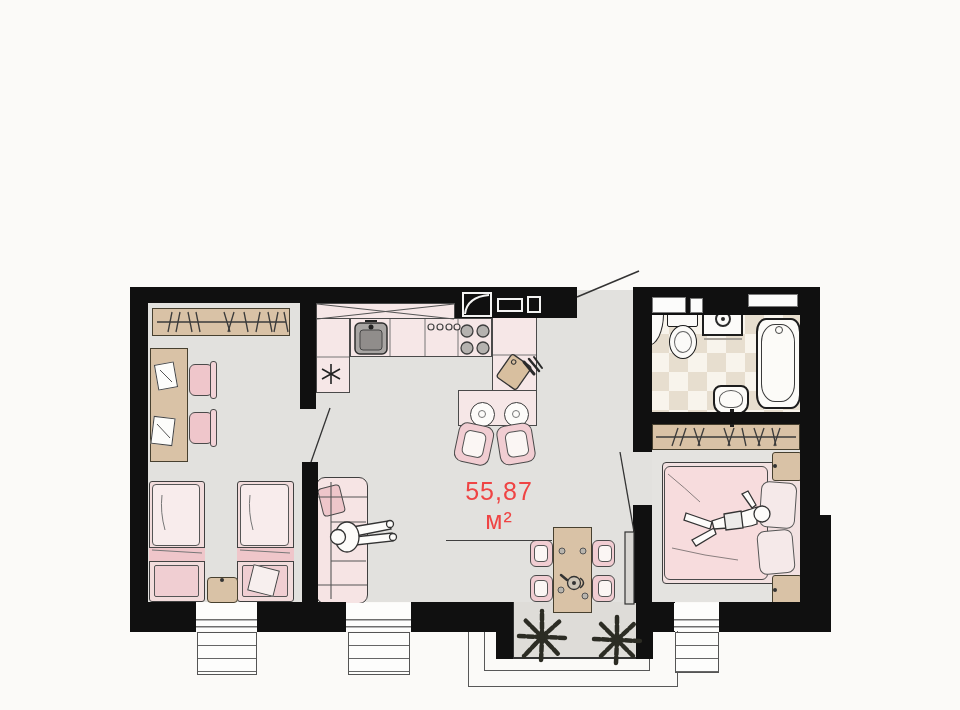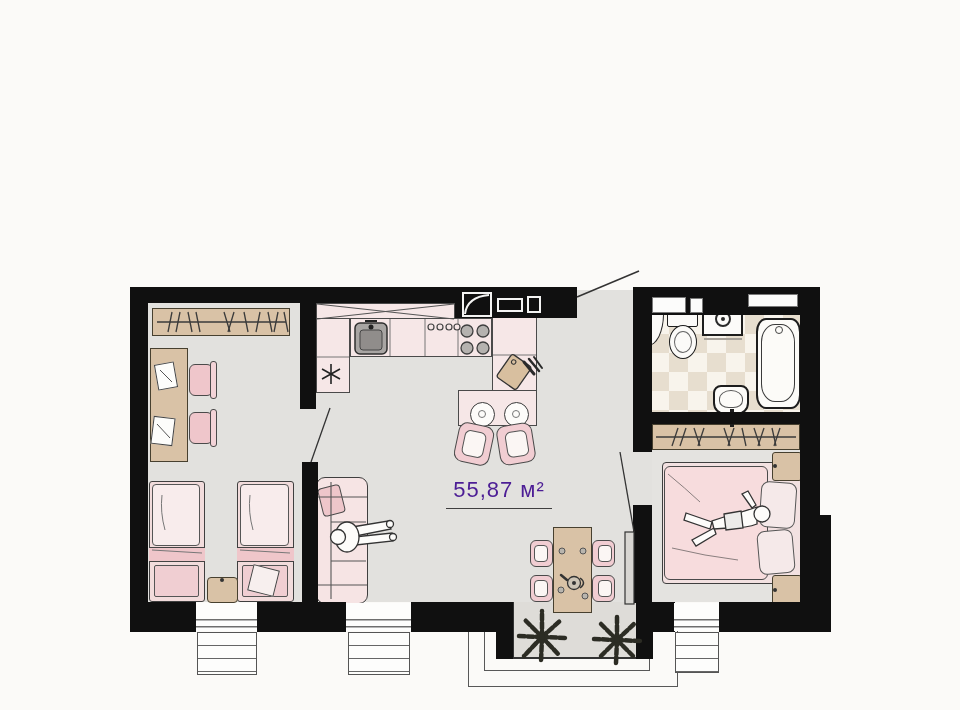--- a/index.html
+++ b/index.html
@@ -14,21 +14,21 @@
   .f2{z-index:2;}
   .win{background:#fdfdfc;z-index:4;
        background-image:linear-gradient(#6e6e6e,#6e6e6e),linear-gradient(#6e6e6e,#6e6e6e);
        background-repeat:no-repeat;background-size:100% 1.5px;background-position:0 16px,0 23px;background-color:#fdfdfc;}
   .ledge{background-color:#fdfdfc;border:1.5px solid #555;z-index:0;
        background-image:repeating-linear-gradient(to bottom,transparent 0 12px,#666 12px 13px);}
   .uline{border:1.6px solid #585858;border-top:none;background:transparent;z-index:0;}
   .ventbox{background:#fcfcfb;border:1px solid #7a7a7a;z-index:4;}
   .kicon{border:2px solid #f3f3f2;background:transparent;z-index:4;}
   #lines{position:absolute;left:0;top:0;z-index:5;pointer-events:none;}
-  #area-label{z-index:6;color:#4c1d95;font-size:22px;font-weight:500;letter-spacing:1px;text-align:center;
+  #area-label{z-index:6;color:#ef4444;font-size:25px;font-weight:500;letter-spacing:1px;text-align:center;
        border-bottom:1.6px solid #3f3f3f;padding:0 2px 5px 2px;}
 </style>
 </head>
 <body>
 
 <div id="plan">
 
   <div class="abs floor" style="left:148px;top:303px;width:154px;height:299px"></div>
   <div class="abs floor" style="left:316px;top:303px;width:317px;height:299px"></div>
   <div class="abs floor" style="left:577px;top:290px;width:56px;height:14px"></div>

